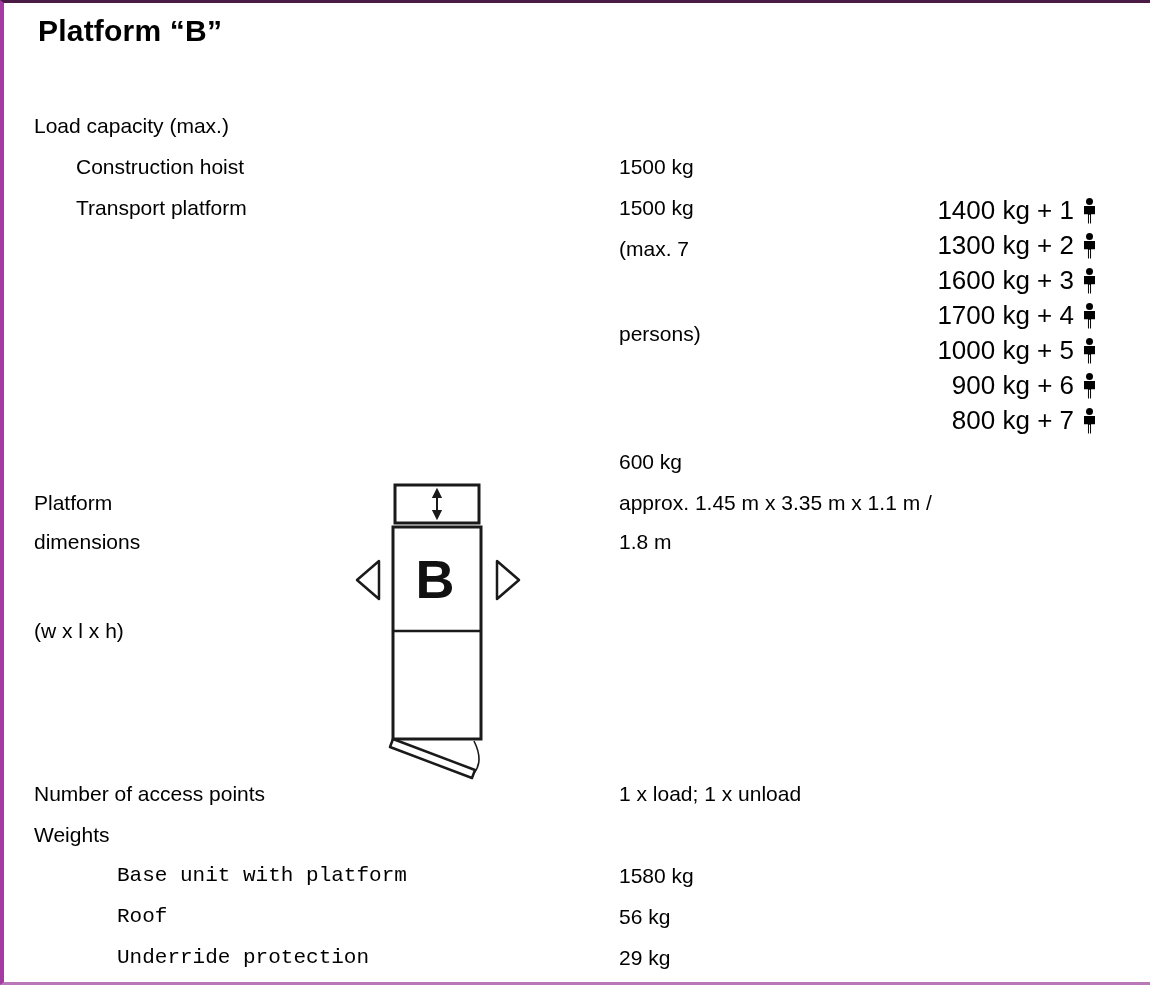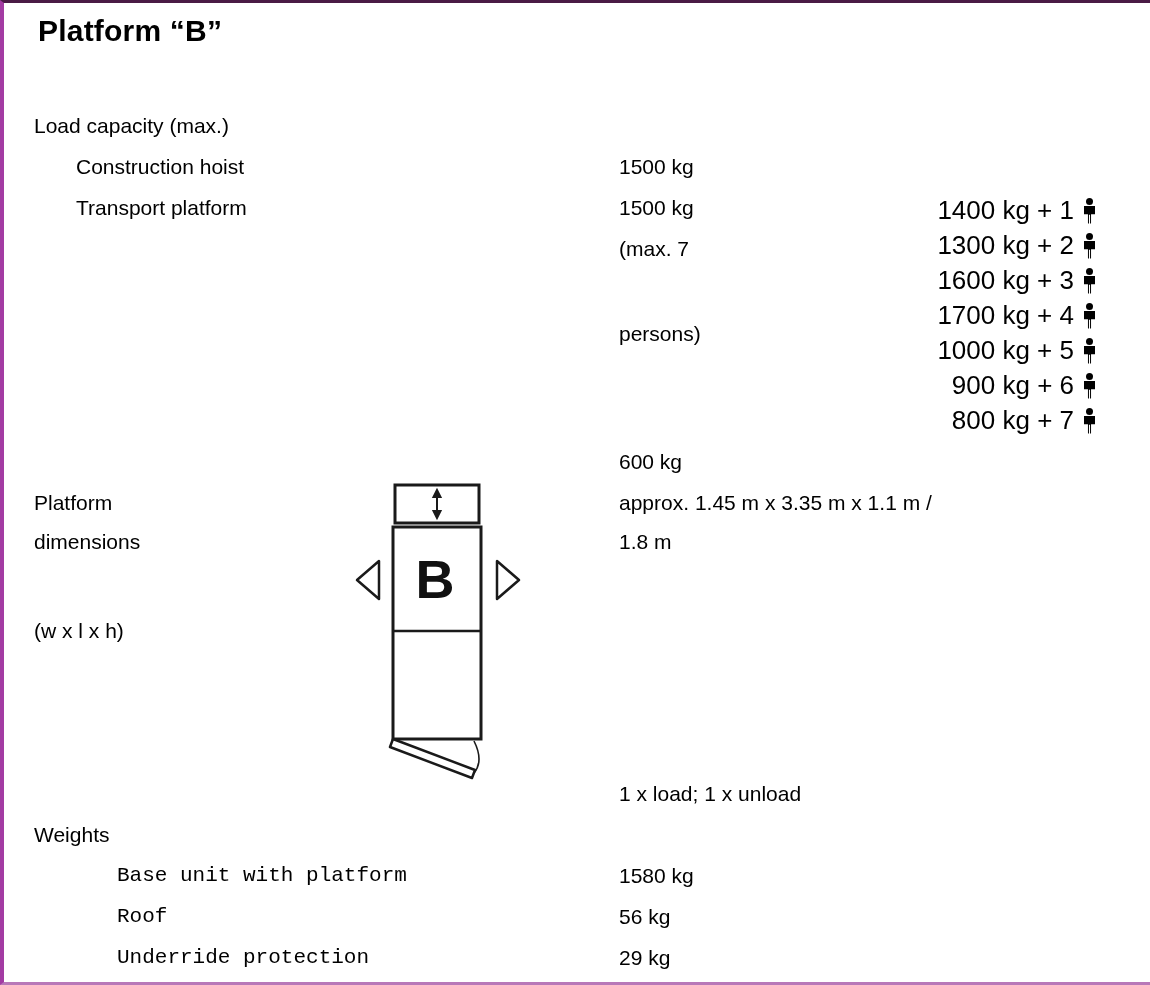--- a/index.html
+++ b/index.html
@@ -184,20 +184,21 @@
       <polygon points="23,115 45,96 45,134" fill="#ffffff" stroke="#1a1a1a" stroke-width="2.5" stroke-linejoin="round"></polygon>
 
       <polygon points="185,115 163,96 163,134" fill="#ffffff" stroke="#1a1a1a" stroke-width="2.5" stroke-linejoin="round"></polygon>
 
       <polygon points="59,274 141,305 138,313 56,282" fill="#ffffff" stroke="#1a1a1a" stroke-width="2.5" stroke-linejoin="round"></polygon>
 
       <path d="M 140,276 Q 150,296 140,308" fill="none" stroke="#1a1a1a" stroke-width="1.6"></path>
     </svg>
   </div>
 
+  <div class="txt lbl-l0" style="top:772px;">Number of access points</div>
   <div class="txt val" style="top:772px;">1 x load; 1 x unload</div>
 
   <div class="txt lbl-l0" style="top:813px;">Weights</div>
 
   <div class="txt lbl-l2" style="top:854px;">Base unit with platform</div>
   <div class="txt val" style="top:854px;">1580 kg</div>
 
   <div class="txt lbl-l2" style="top:895px;">Roof</div>
   <div class="txt val" style="top:895px;">56 kg</div>
 

